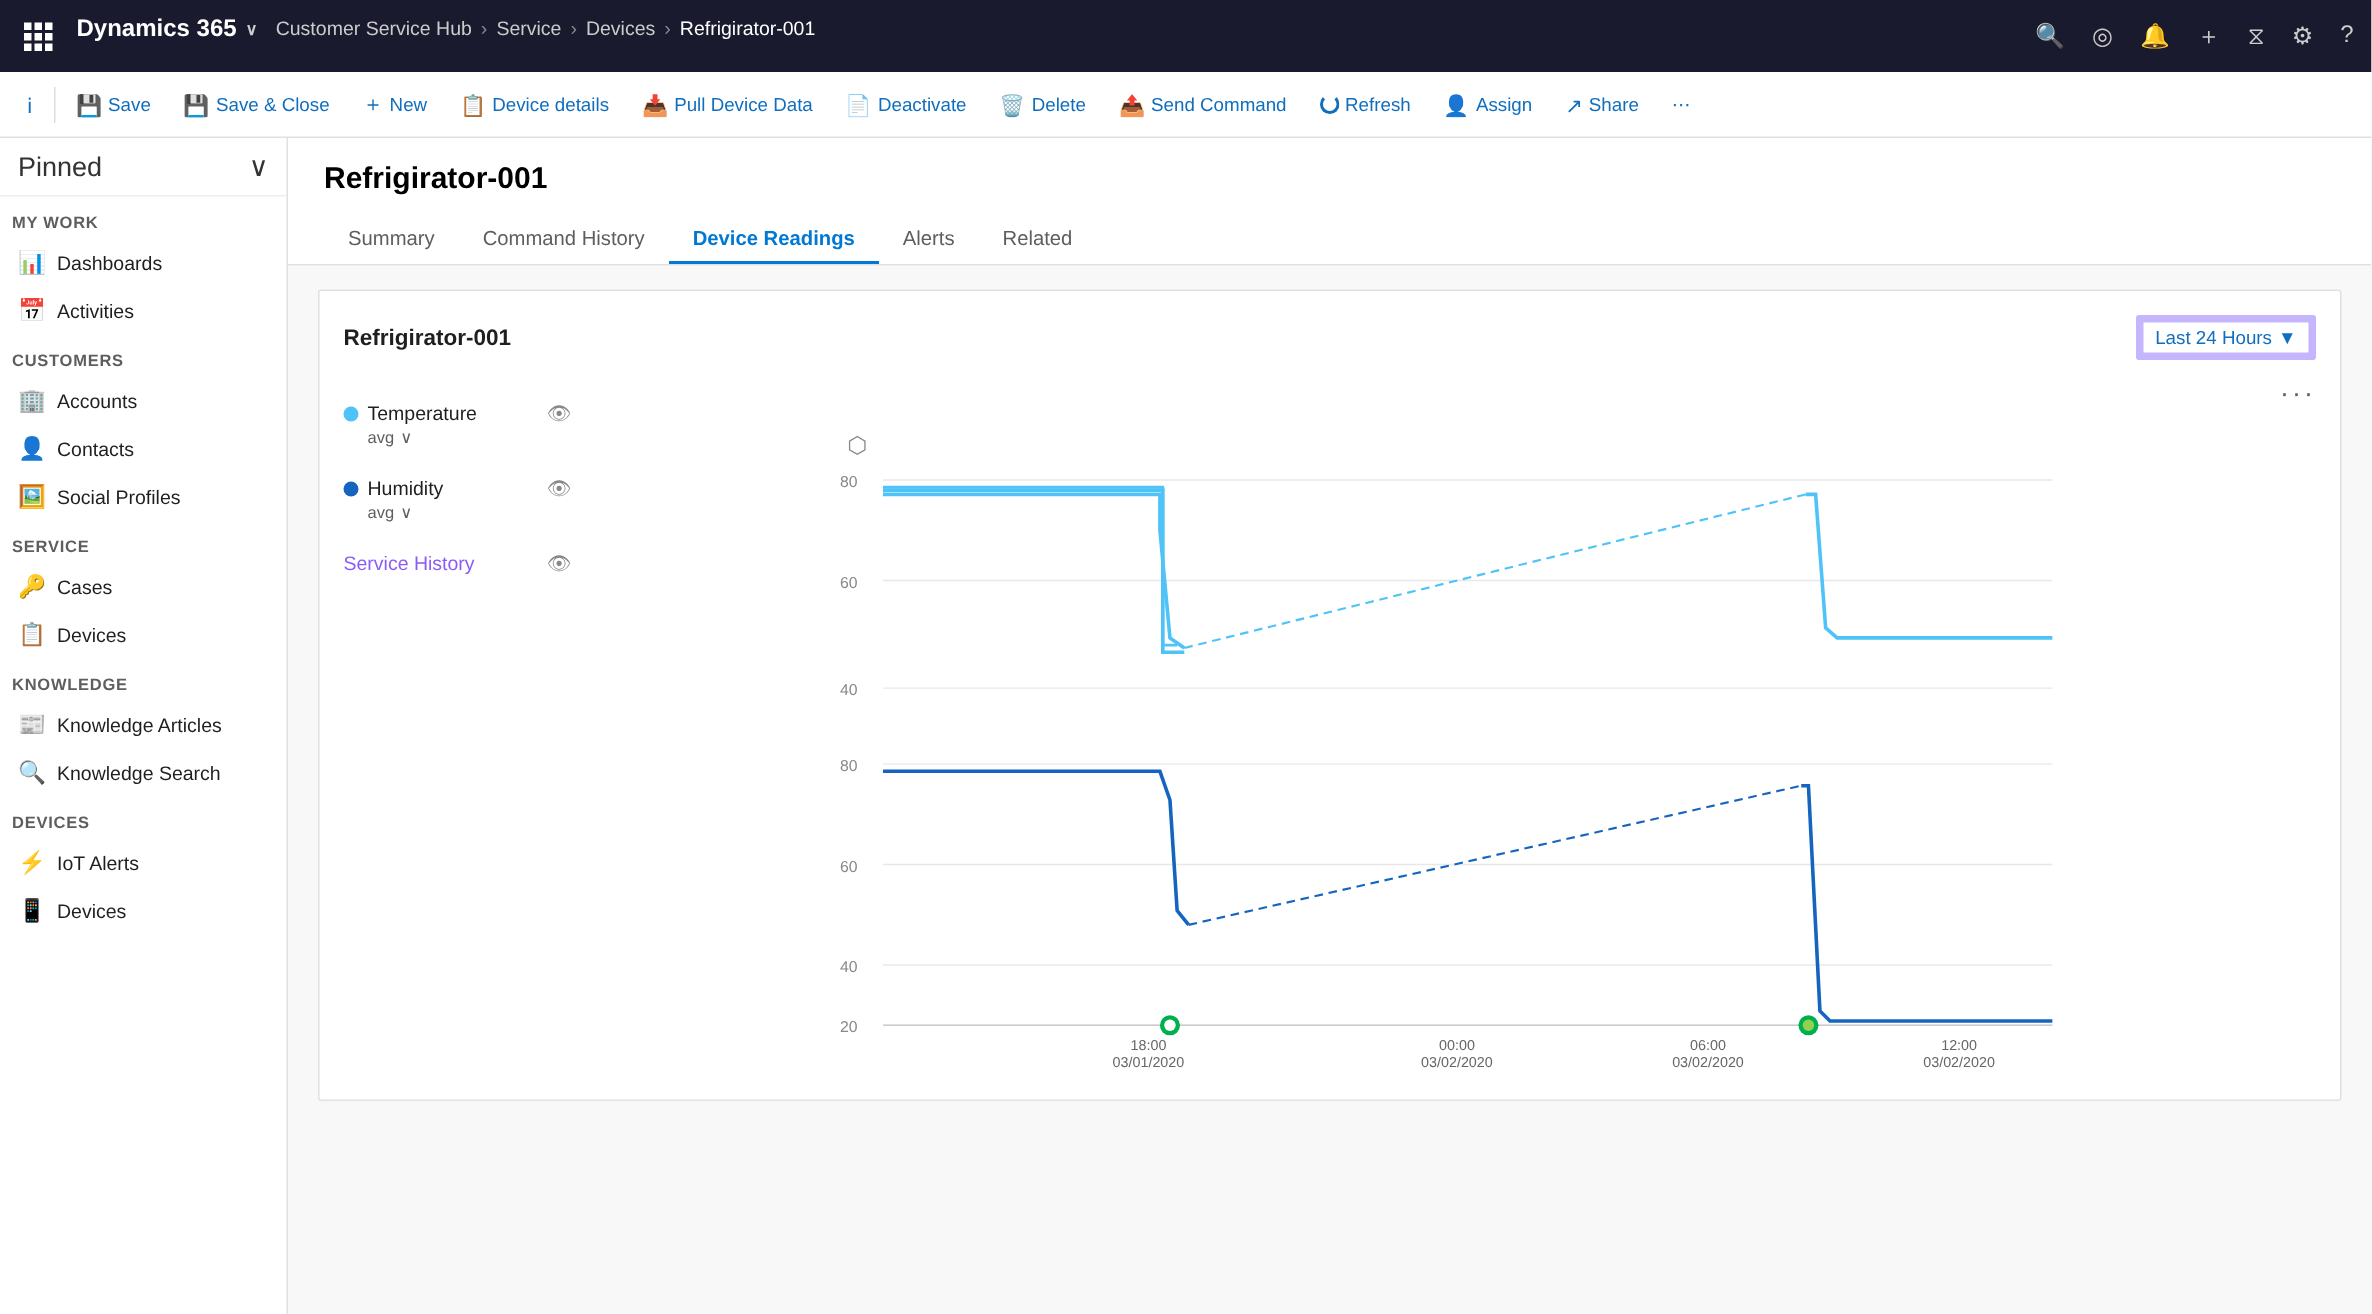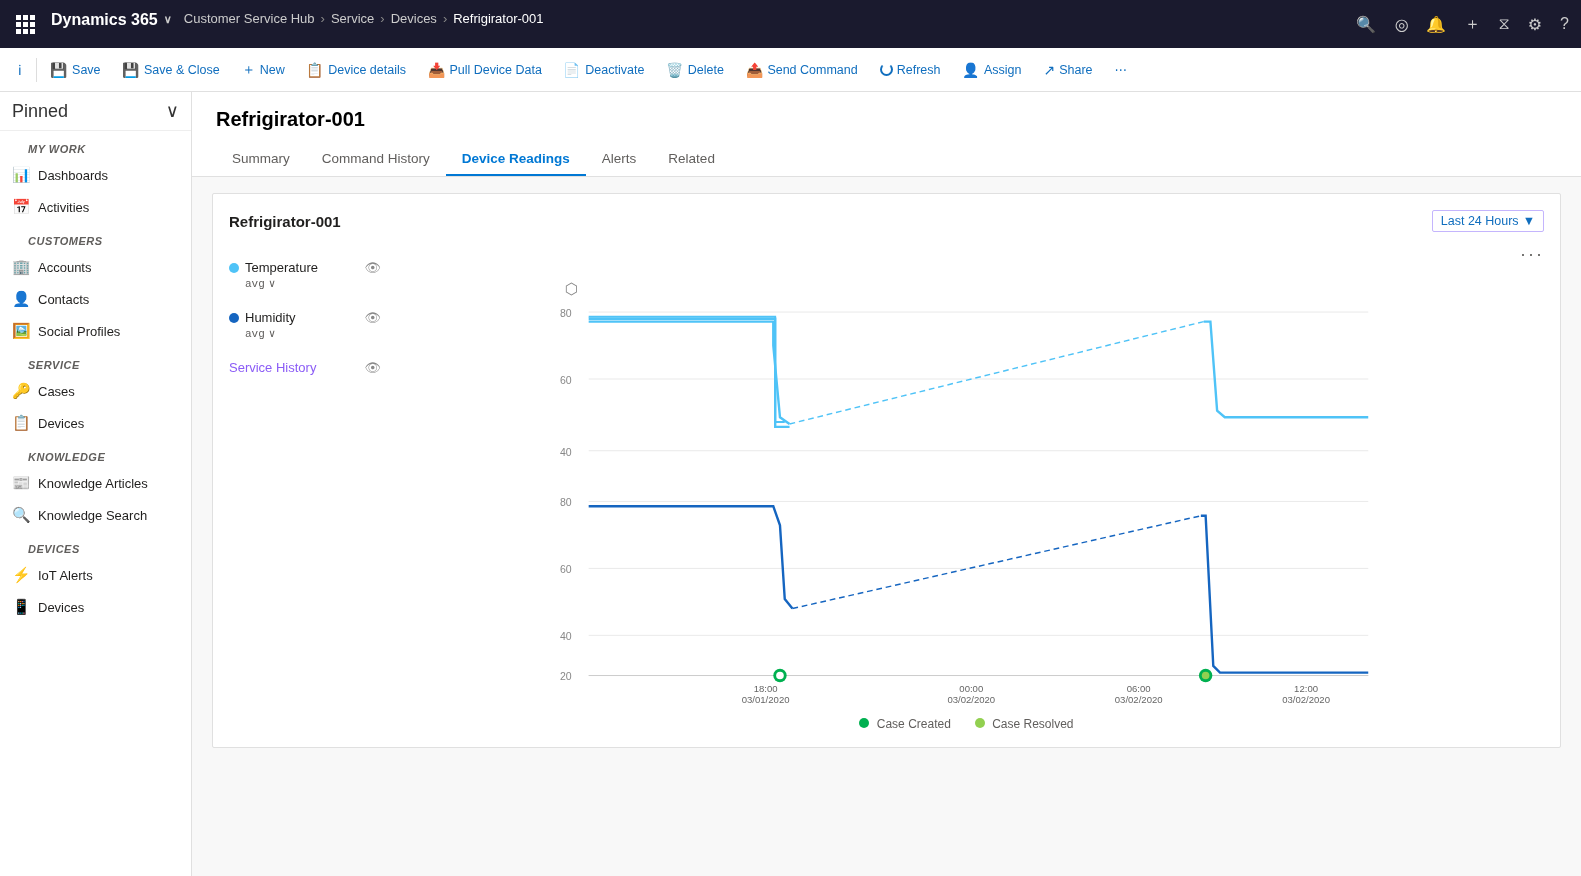--- a/index.html
+++ b/index.html
@@ -43,21 +43,21 @@
     .sidebar {
       width: 192px; min-width: 192px; background: #fff;
       border-right: 1px solid #e0e0e0; overflow-y: auto;
       display: flex; flex-direction: column;
     }
     .sidebar-pinned {
       display: flex; align-items: center; justify-content: space-between;
       padding: 8px 12px; font-size: 18px; color: #333; border-bottom: 1px solid #eee;
       cursor: pointer;
     }
-    .sidebar-section-title { font-size: 11px; font-weight: 600; color: #605e5c; padding: 12px 28px 4px; text-transform: uppercase; letter-spacing: 0.5px; font-style: italic; }
+    .sidebar-section-title { font-size: 11px; font-weight: 600; color: #605e5c; padding: 12px 8px 4px; text-transform: uppercase; letter-spacing: 0.5px; }
     .sidebar-item {
       display: flex; align-items: center; gap: 8px;
       padding: 7px 12px; font-size: 13px; color: #201f1e;
       cursor: pointer; border-radius: 0;
     }
     .sidebar-item .si-icon { font-size: 15px; color: #605e5c; width: 18px; text-align: center; }
 
     
     .content-area { flex: 1; overflow-y: auto; background: #f8f8f8; }
 
@@ -77,32 +77,32 @@
 
     
     .chart-section { padding: 16px 20px; }
     .chart-card {
       background: #fff; border: 1px solid #e0e0e0;
       border-radius: 2px; padding: 16px;
     }
     .chart-card-header { display: flex; align-items: center; justify-content: space-between; margin-bottom: 12px; }
     .chart-title { font-size: 15px; font-weight: 600; color: #201f1e; }
     .time-filter {
-      font-size: 12.5px; color: #106ebe; border: 1px solid #c4b5fd;
+      font-size: 12.5px; color: #106ebe; border: 5px solid #c4b5fd;
       padding: 3px 8px; cursor: pointer; background: #fff; border-radius: 2px;
       display: flex; align-items: flex-start; gap: 4px;
     }
 
     
     .chart-body { display: flex; gap: 0; }
     .chart-legend { min-width: 160px; padding-right: 8px; padding-top: 16px; }
     .legend-item { margin-bottom: 20px; }
     .legend-label { display: flex; align-items: center; gap: 6px; font-size: 13px; color: #201f1e; }
     .legend-dot { width: 10px; height: 10px; border-radius: 50%; flex-shrink: 0; }
-    .legend-sub { font-size: 11px; color: #605e5c; margin-top: 2px; display: flex; align-items: center; gap: 4px; padding-left: 16px; font-family: Liberation Mono, monospace; }
+    .legend-sub { font-size: 11px; color: #605e5c; margin-top: 2px; display: flex; align-items: center; gap: 4px; padding-left: 16px; }
     .legend-eye { font-size: 13px; color: #888; margin-left: auto; cursor: pointer; }
     .legend-row { display: flex; align-items: center; }
     .service-history { font-size: 13px; color: #8b5cf6; display: flex; align-items: center; gap: 6px; }
     .service-history-eye { font-size: 13px; color: #888; cursor: pointer; margin-left: auto; }
 
     
     .chart-svg-area { flex: 1; min-width: 0; }
     .chart-more { font-size: 18px; color: #605e5c; cursor: pointer; text-align: right; margin-bottom: 4px; letter-spacing: 2px; }
 
     
@@ -391,28 +391,18 @@
               <text x="435" y="442" font-size="10" fill="#666" text-anchor="middle">00:00</text>
               <text x="435" y="454" font-size="10" fill="#666" text-anchor="middle">03/02/2020</text>
 
               <text x="610" y="442" font-size="10" fill="#666" text-anchor="middle">06:00</text>
               <text x="610" y="454" font-size="10" fill="#666" text-anchor="middle">03/02/2020</text>
 
               <text x="785" y="442" font-size="10" fill="#666" text-anchor="middle">12:00</text>
               <text x="785" y="454" font-size="10" fill="#666" text-anchor="middle">03/02/2020</text>
             </svg>
 
-            <div class="chart-footer">
-              <span>
-                <span class="footer-dot" style="background:#00b050;"></span>
-                <span>Case Created</span>
-              </span>
-              <span>
-                <span class="footer-dot" style="background:#92d050;"></span>
-                <span>Case Resolved</span>
-              </span>
-            </div>
           </div>
         </div>
       </div>
     </div>
   </div>
 </div>
 
 </body></html>

